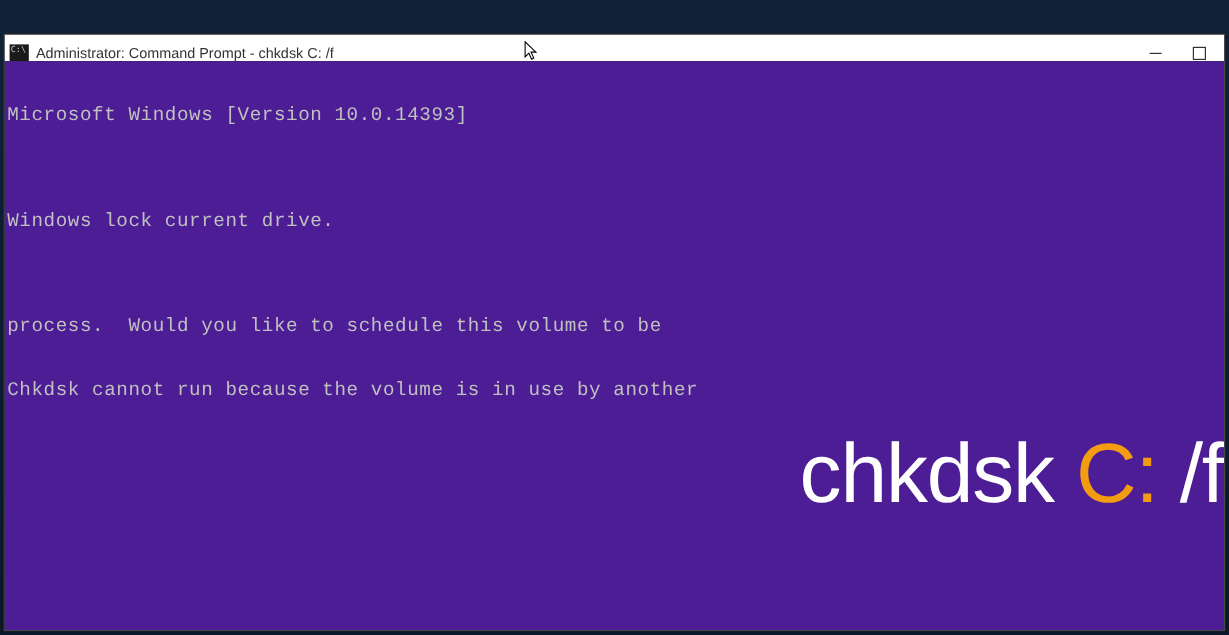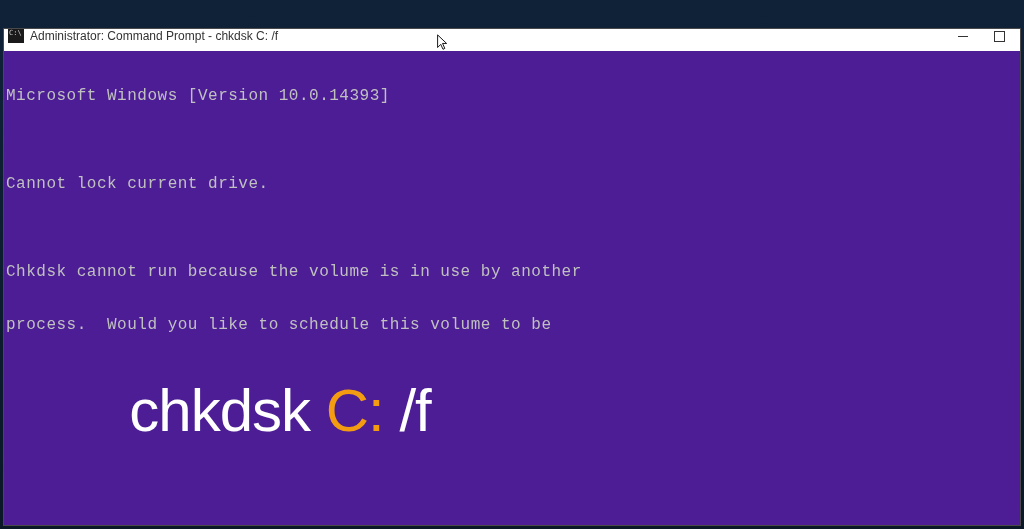--- a/index.html
+++ b/index.html
@@ -29,21 +29,21 @@
       bottom: 3px;
       background: #000;
       border: 1px solid #4a4a4a;
       display: flex;
       flex-direction: column;
     }
     .titlebar {
       height: 22px;
       background: #ffffff;
       display: flex;
-      align-items: flex-start;
+      align-items: flex-end;
       padding: 0 4px;
       position: relative;
     }
     .titlebar-icon {
       width: 16px;
       height: 14px;
       background: #1a1a1a;
       display: inline-flex;
       align-items: center;
       justify-content: center;
@@ -118,23 +118,23 @@
     }
     .console-line {
       display: block;
       letter-spacing: 0.5px;
     }
     .overlay-caption {
       position: absolute;
       left: 0;
       right: 0;
       bottom: 15px;
-      text-align: left;
+      text-align: right;
       font-family: Arial, Helvetica, sans-serif;
-      font-size: 60px;
+      font-size: 70px;
       font-weight: 400;
       letter-spacing: -1px;
       color: #ffffff;
       pointer-events: none;
     }
     .overlay-caption .orange {
       color: #f39c12;
     }
   </style>
 </head>
@@ -149,24 +149,24 @@
         <path d="M1 1 L1 15 L4.5 11.5 L7 17 L9 16 L6.5 10.5 L11 10.5 Z" fill="#ffffff" stroke="#000000" stroke-width="1"></path>
       </svg>
       <div class="window-controls">
         <span class="ctrl ctrl-min"></span>
         <span class="ctrl ctrl-max"></span>
       </div>
     </div>
     <div class="console">
       <span class="console-line">Microsoft Windows [Version 10.0.14393]</span>
       <span class="console-line"></span>
-      <span class="console-line">Cannot lock current drive.</span>
+      <span class="console-line">Windows lock current drive.</span>
       <span class="console-line"></span>
+      <span class="console-line">process.  Would you like to schedule this volume to be</span>
       <span class="console-line">Chkdsk cannot run because the volume is in use by another</span>
-      <span class="console-line">process.  Would you like to schedule this volume to be</span>
       
 
       <div class="overlay-caption">
         <span>chkdsk </span><span class="orange">C:</span><span> /f</span>
       </div>
     </div>
   </div>
 </div>
 
 </body></html>

